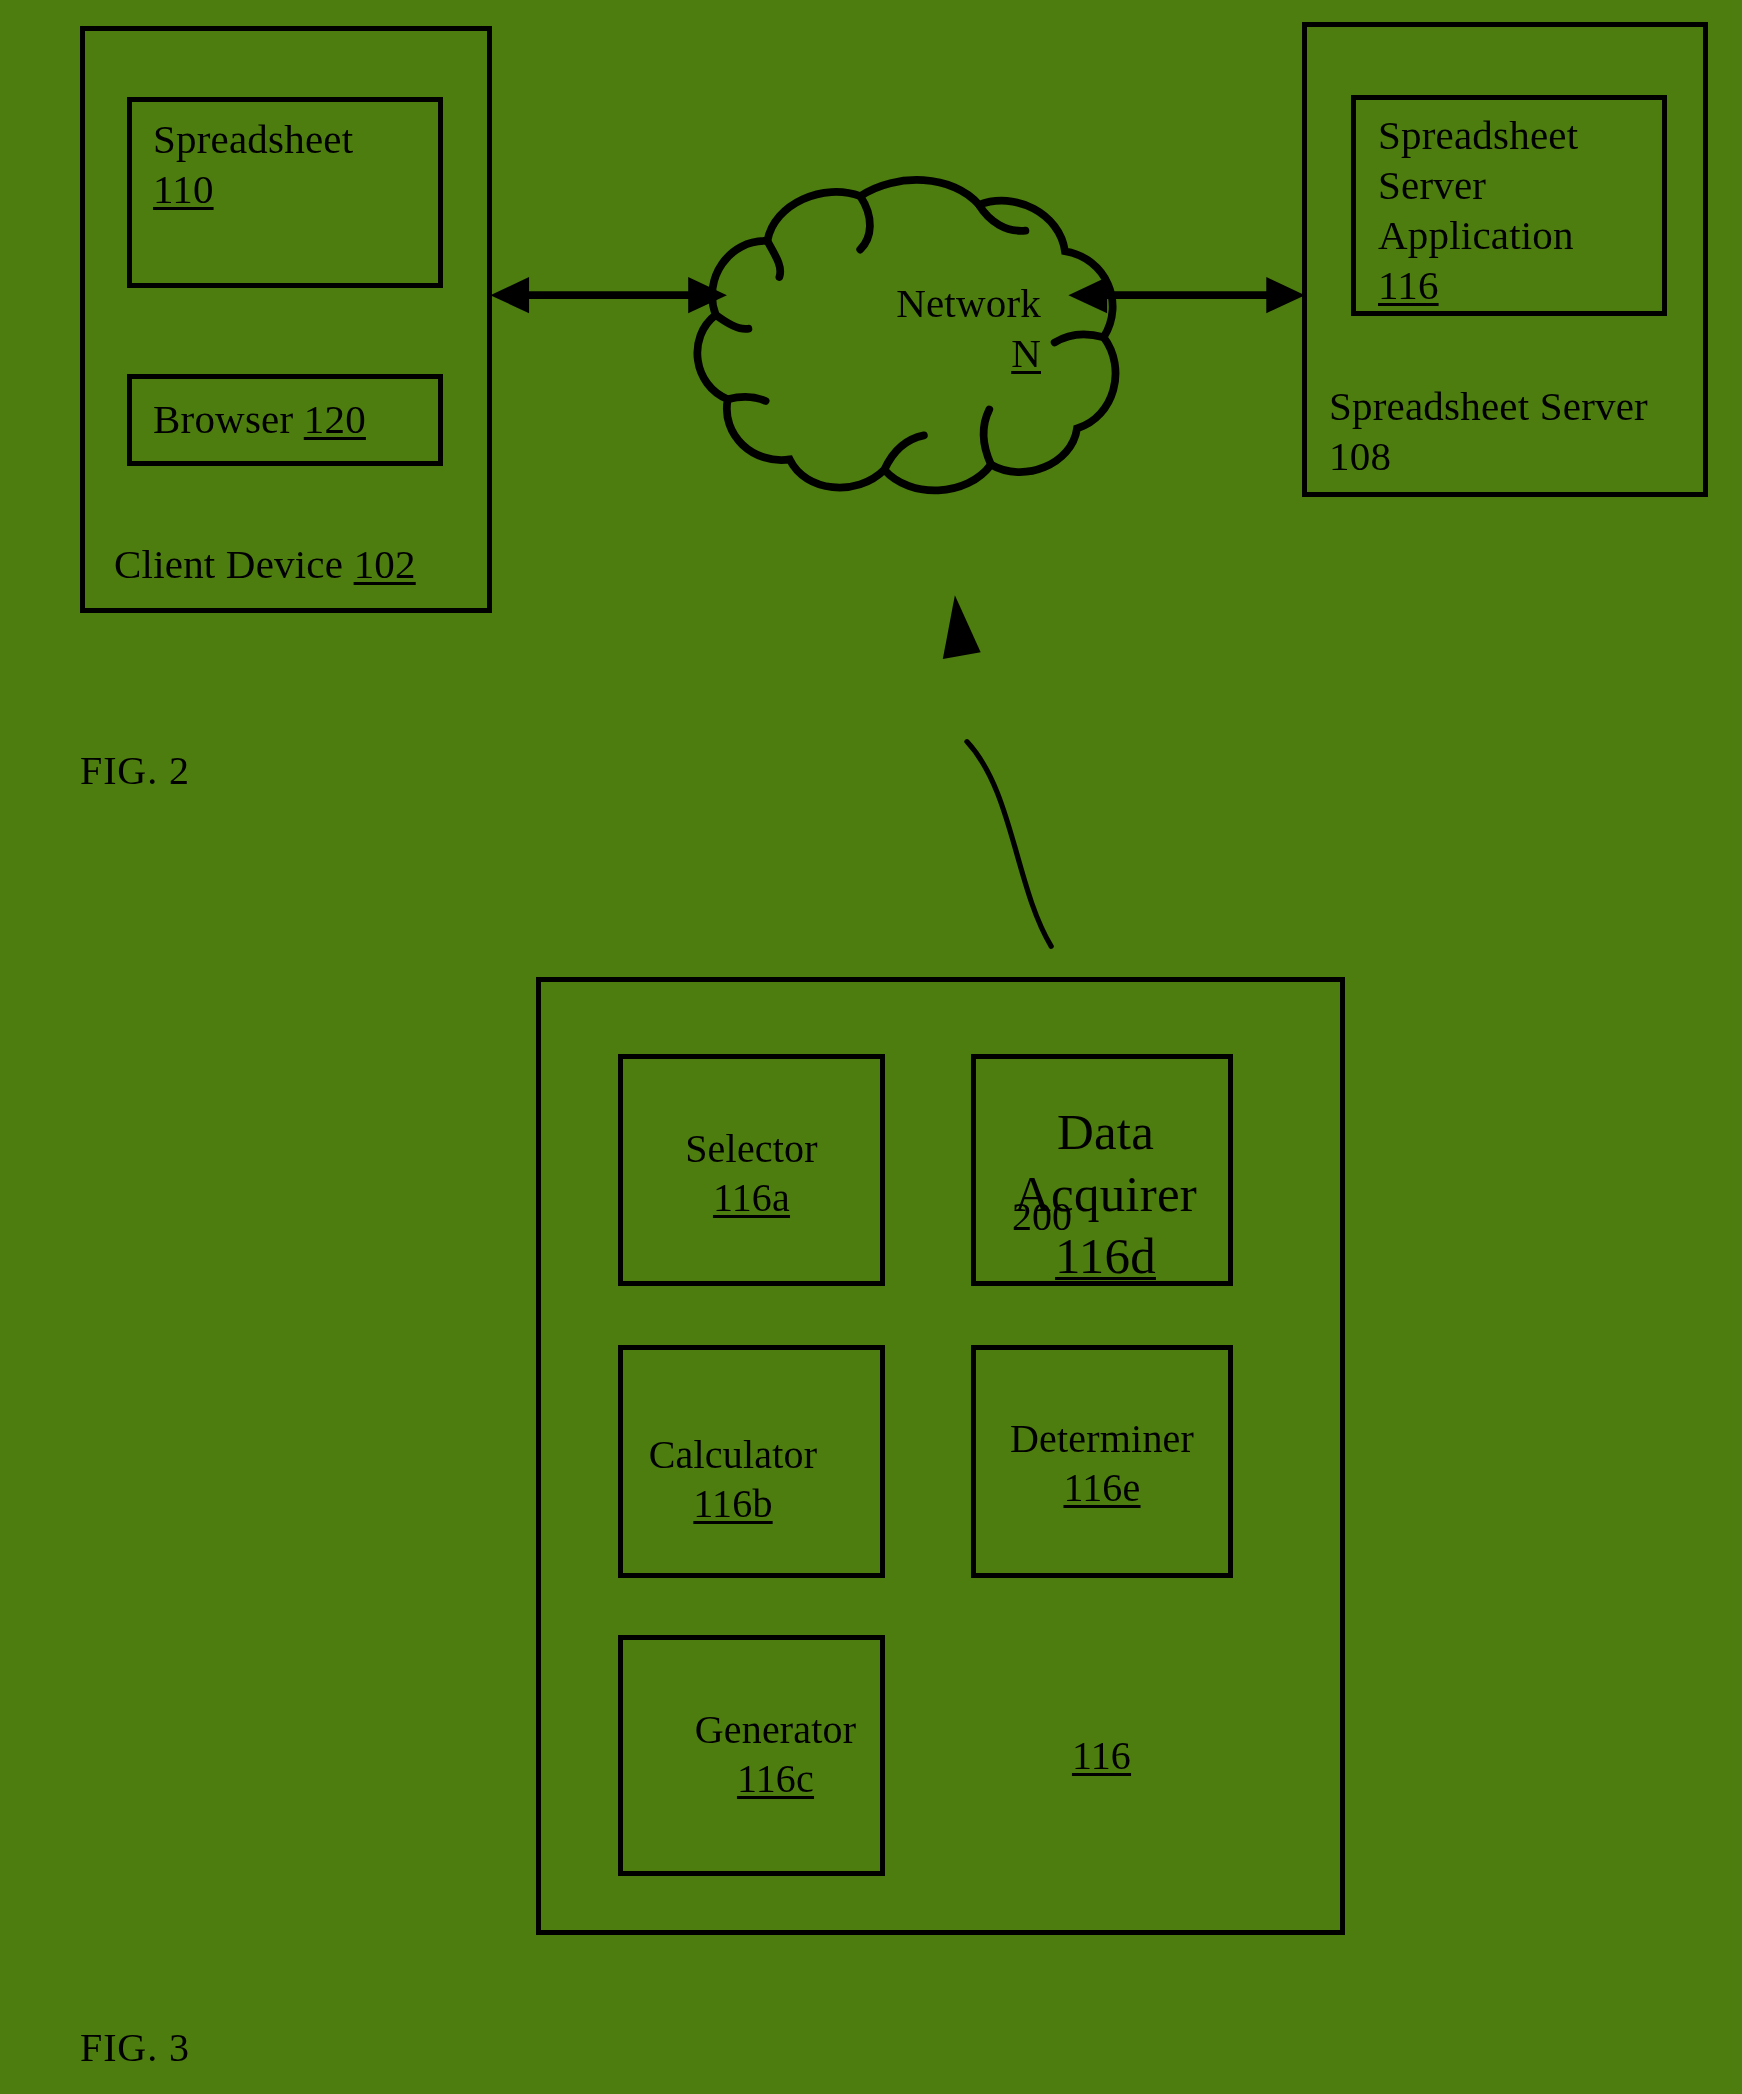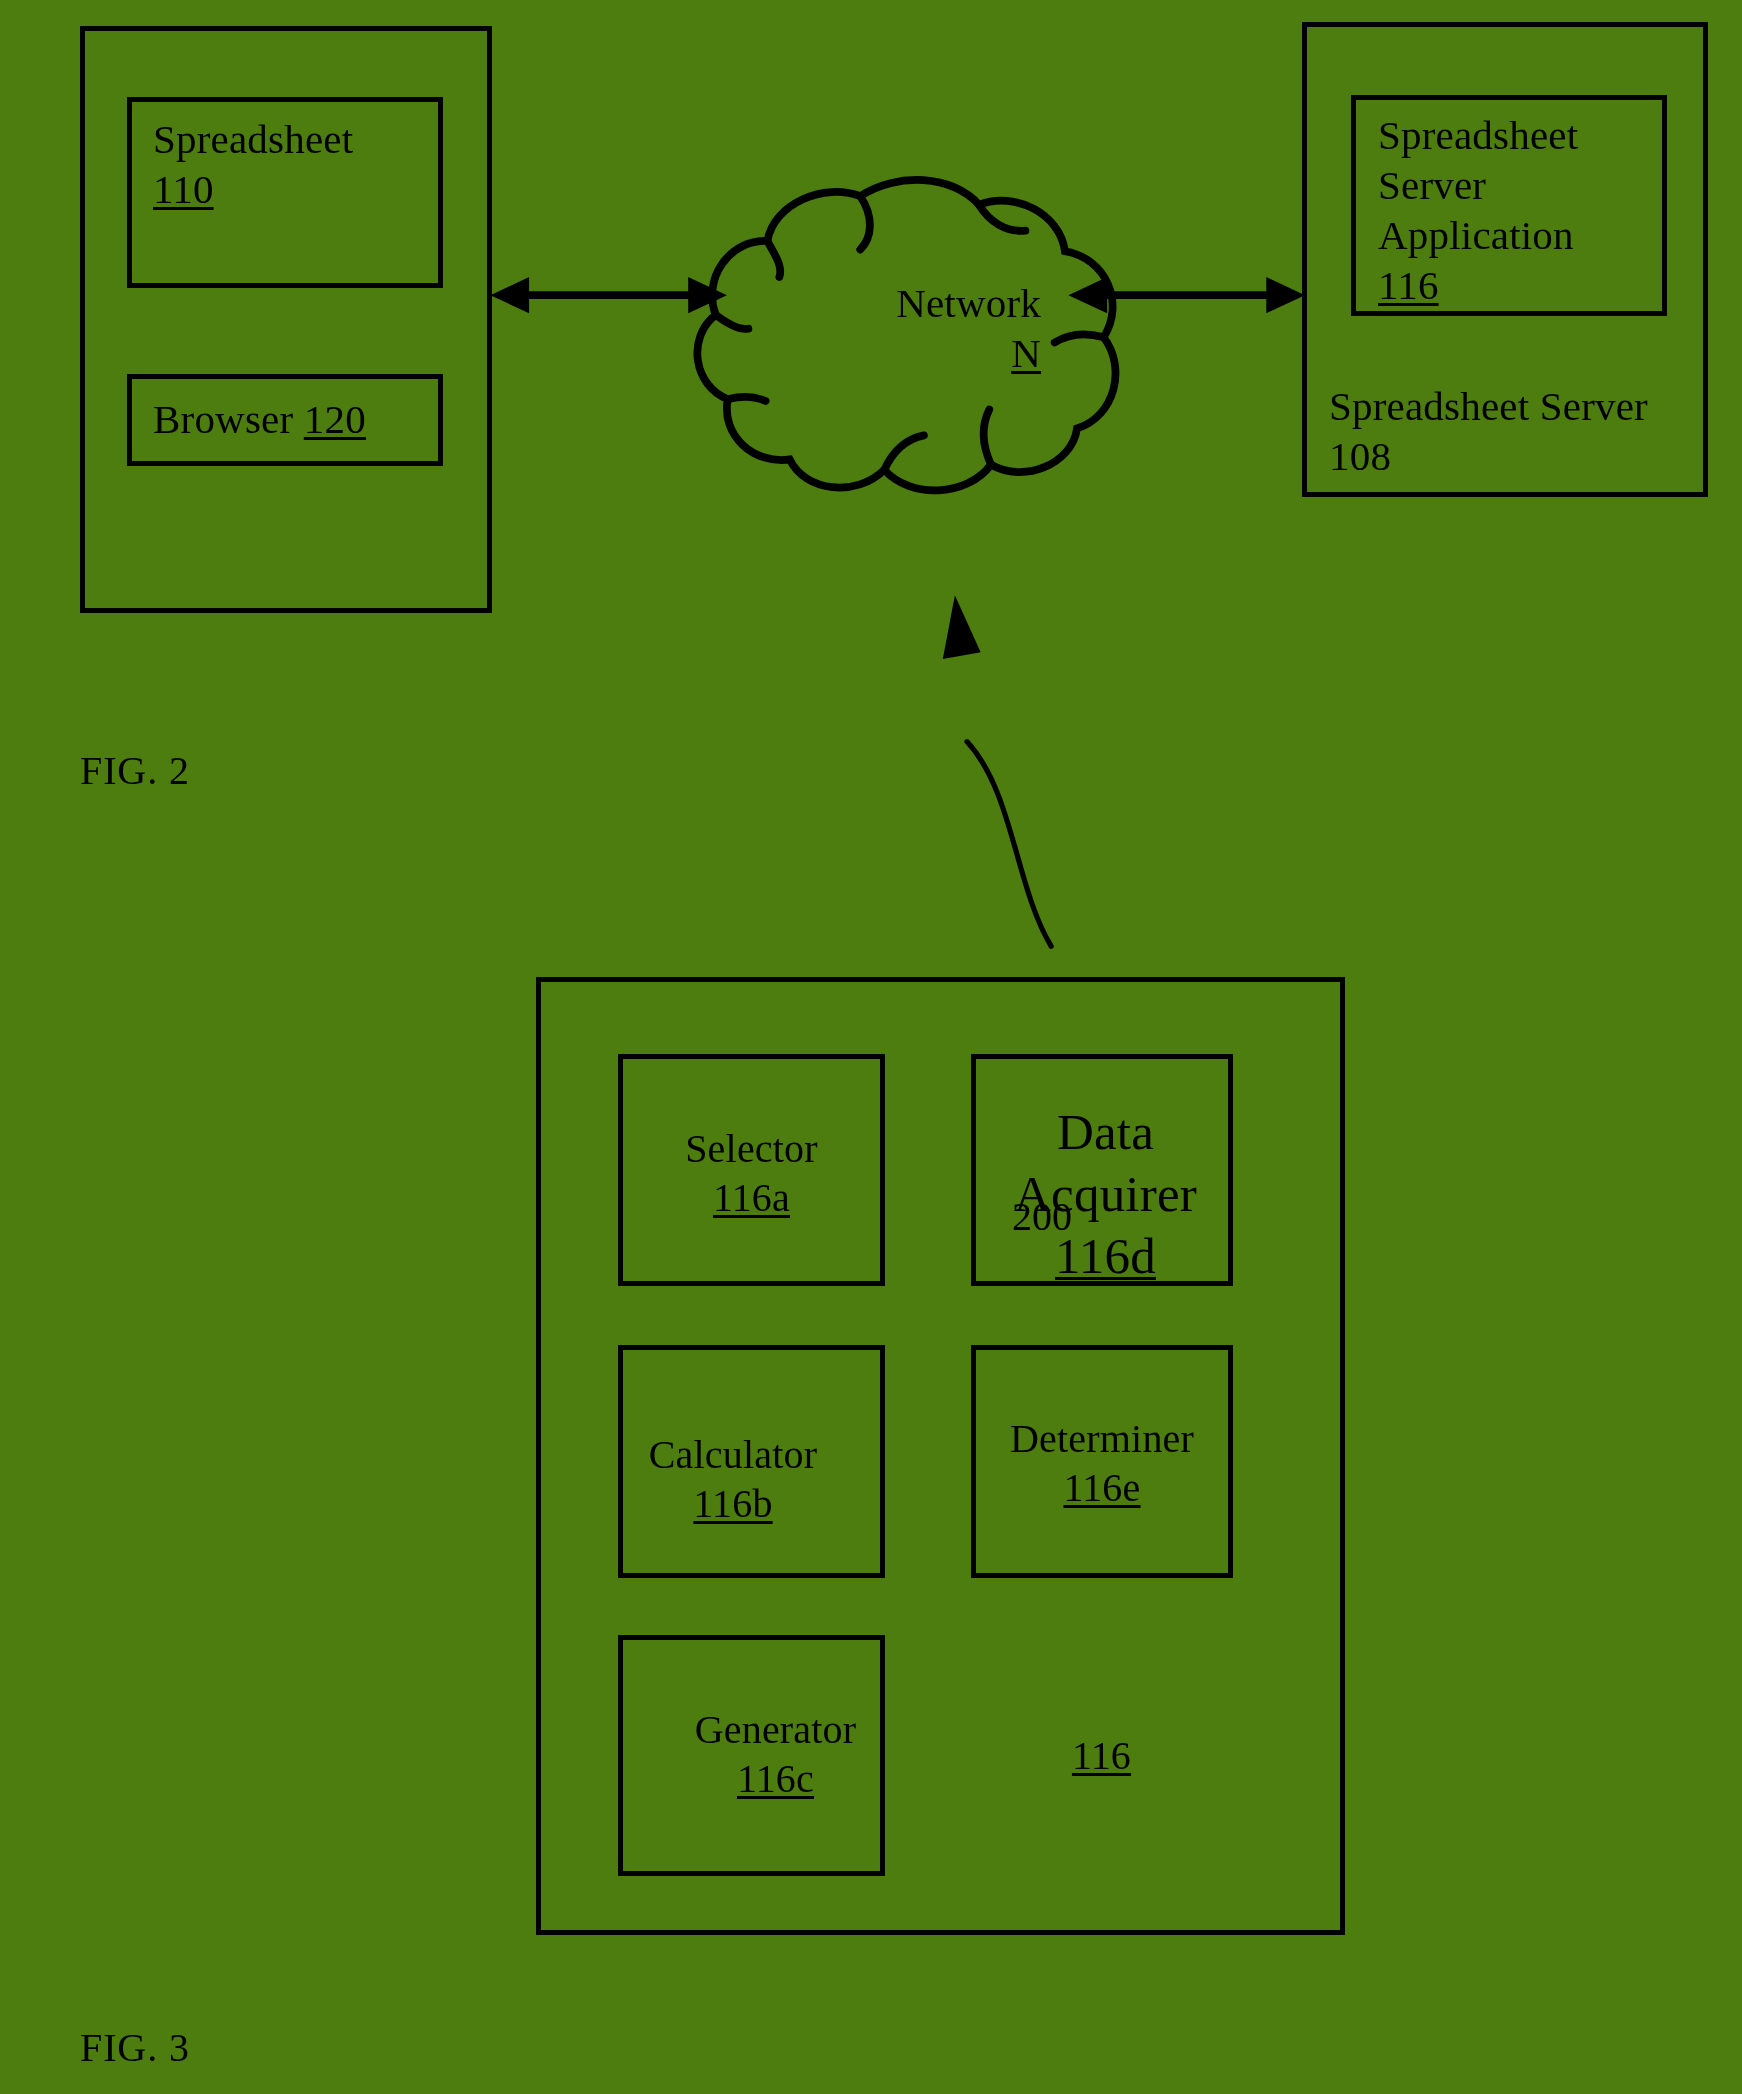--- a/index.html
+++ b/index.html
@@ -63,20 +63,21 @@
 <div id="page">
 
   <div class="box" style="left:80px; top:26px; width:412px; height:587px;"></div>
 
   <div class="box-inner" style="left:127px; top:97px; width:316px; height:191px;"></div>
   <div class="txt left" style="left:153px; top:114px; width:284px; font-size:41px;"><span>Spreadsheet</span><br><span class="u">110</span></div>
 
   <div class="box-inner" style="left:127px; top:374px; width:316px; height:92px;"></div>
   <div class="txt left" style="left:153px; top:394px; width:284px; font-size:41px;font-family:Liberation Serif, serif;"><span>Browser</span> <span class="u">120</span></div>
 
+  <div class="txt left" style="left:114px; top:539px; width:370px; font-size:41px;"><span>Client Device</span> <span class="u">102</span></div>
 
   <div class="box" style="left:1302px; top:21.5px; width:406px; height:475px;"></div>
 
   <div class="box-inner" style="left:1351px; top:95px; width:316px; height:221px;"></div>
   <div class="txt left" style="left:1378px; top:110px; width:284px; font-size:41px;"><span>Spreadsheet
 Server
 Application</span><br><span class="u">116</span></div>
 
   <div class="txt left" style="left:1329px; top:381px; width:370px; font-size:41px;"><span>Spreadsheet Server</span><br><span>108</span></div>
 

